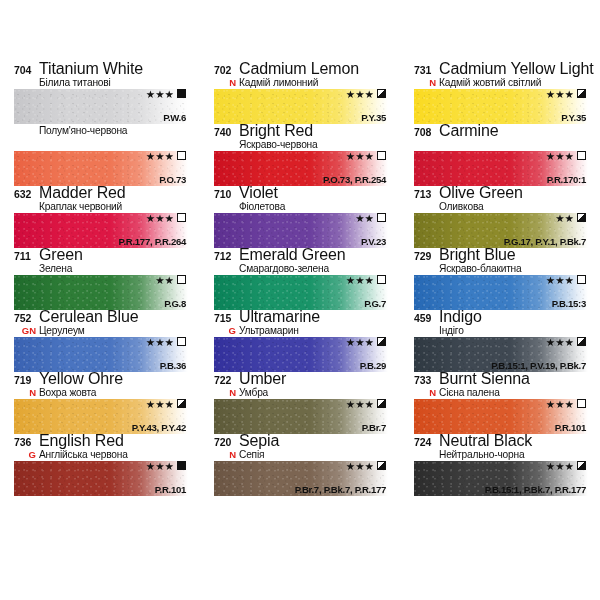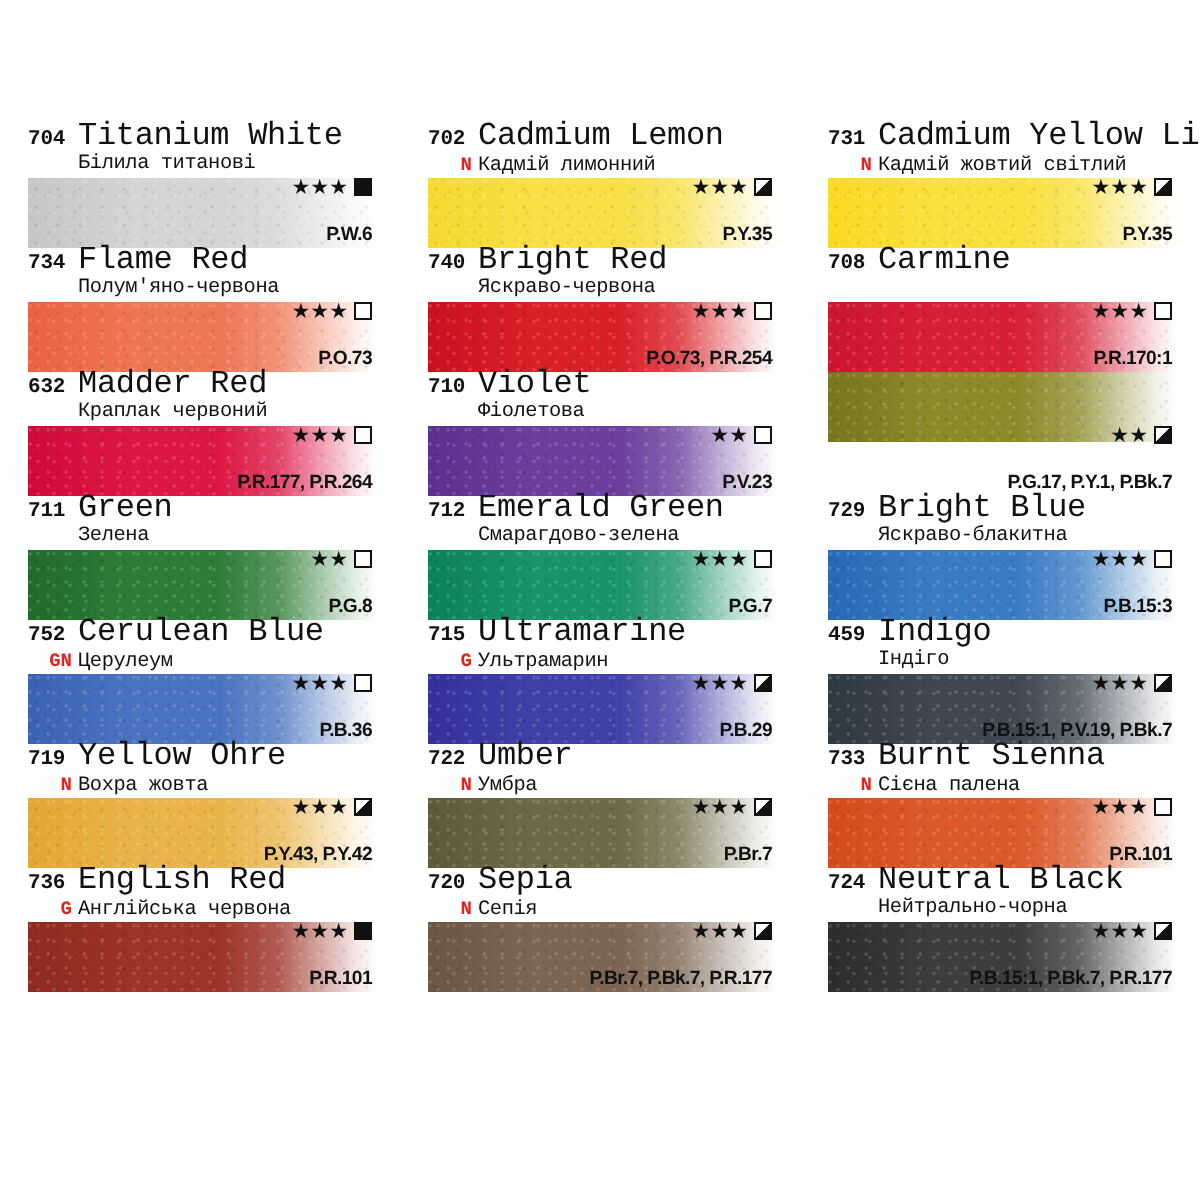--- a/index.html
+++ b/index.html
@@ -29,21 +29,20 @@
   .names{
     height:27px;
     padding-top:1px;
     box-sizing:border-box;
   }
   .line1,.line2{
     display:flex;
     align-items:baseline;
     line-height:11.5px;
     white-space:nowrap;
-    font-family:Liberation Mono, monospace;
   }
   .code{
     font-weight:bold;
     font-size:10.5px;
     letter-spacing:-0.1px;
     width:25px;
     flex:0 0 25px;
     color:#111;
   }
   .ename{
@@ -195,24 +194,20 @@
         </div>
         <div class="meta" style="position: absolute; right: 14px; bottom: 1px;">
           <div><span class="stars">★★★</span><span class="opacity-box half"></span></div>
           <div class="pigment">P.Y.35</div>
         </div>
       </div>
     </div>
     <div class="row">
       <div class="cell">
         <div class="names">
-          <div class="line1">
-            <span class="code">734</span>
-            <span class="ename">Flame Red</span>
-          </div>
           <div class="line2">
             <span class="flag"></span>
             <span class="uname">Полум'яно-червона</span>
           </div>
         </div>
         <div class="swatch-wrap">
           <div class="swatch" style="background: linear-gradient(to right, rgb(234, 98, 66) 0%, rgb(239, 118, 84) 30%, rgb(239, 118, 84) 55%, rgba(239, 118, 84, 0.8) 72%, rgba(239, 118, 84, 0.4) 85%, rgba(239, 118, 84, 0.133) 94%, rgba(255, 255, 255, 0) 100%);">
             <div class="grain"></div>
           </div>
         </div>
@@ -297,20 +292,30 @@
           <div class="swatch" style="background: linear-gradient(to right, rgb(93, 47, 144) 0%, rgb(107, 63, 158) 30%, rgb(107, 63, 158) 55%, rgba(107, 63, 158, 0.8) 72%, rgba(107, 63, 158, 0.4) 85%, rgba(107, 63, 158, 0.133) 94%, rgba(255, 255, 255, 0) 100%);">
             <div class="grain"></div>
           </div>
         </div>
         <div class="meta" style="position: absolute; right: 14px; bottom: 1px;">
           <div><span class="stars">★★</span><span class="opacity-box "></span></div>
           <div class="pigment">P.V.23</div>
         </div>
       </div>
       <div class="cell">
+        <div class="names">
+          <div class="line1">
+            <span class="code">713</span>
+            <span class="ename">Olive Green</span>
+          </div>
+          <div class="line2">
+            <span class="flag"></span>
+            <span class="uname">Оливкова</span>
+          </div>
+        </div>
         <div class="swatch-wrap">
           <div class="swatch" style="background: linear-gradient(to right, rgb(119, 118, 31) 0%, rgb(141, 138, 42) 30%, rgb(141, 138, 42) 55%, rgba(141, 138, 42, 0.8) 72%, rgba(141, 138, 42, 0.4) 85%, rgba(141, 138, 42, 0.133) 94%, rgba(255, 255, 255, 0) 100%);">
             <div class="grain"></div>
           </div>
         </div>
         <div class="meta" style="position: absolute; right: 14px; bottom: 1px;">
           <div><span class="stars">★★</span><span class="opacity-box half"></span></div>
           <div class="pigment">P.G.17, P.Y.1, P.Bk.7</div>
         </div>
       </div>

